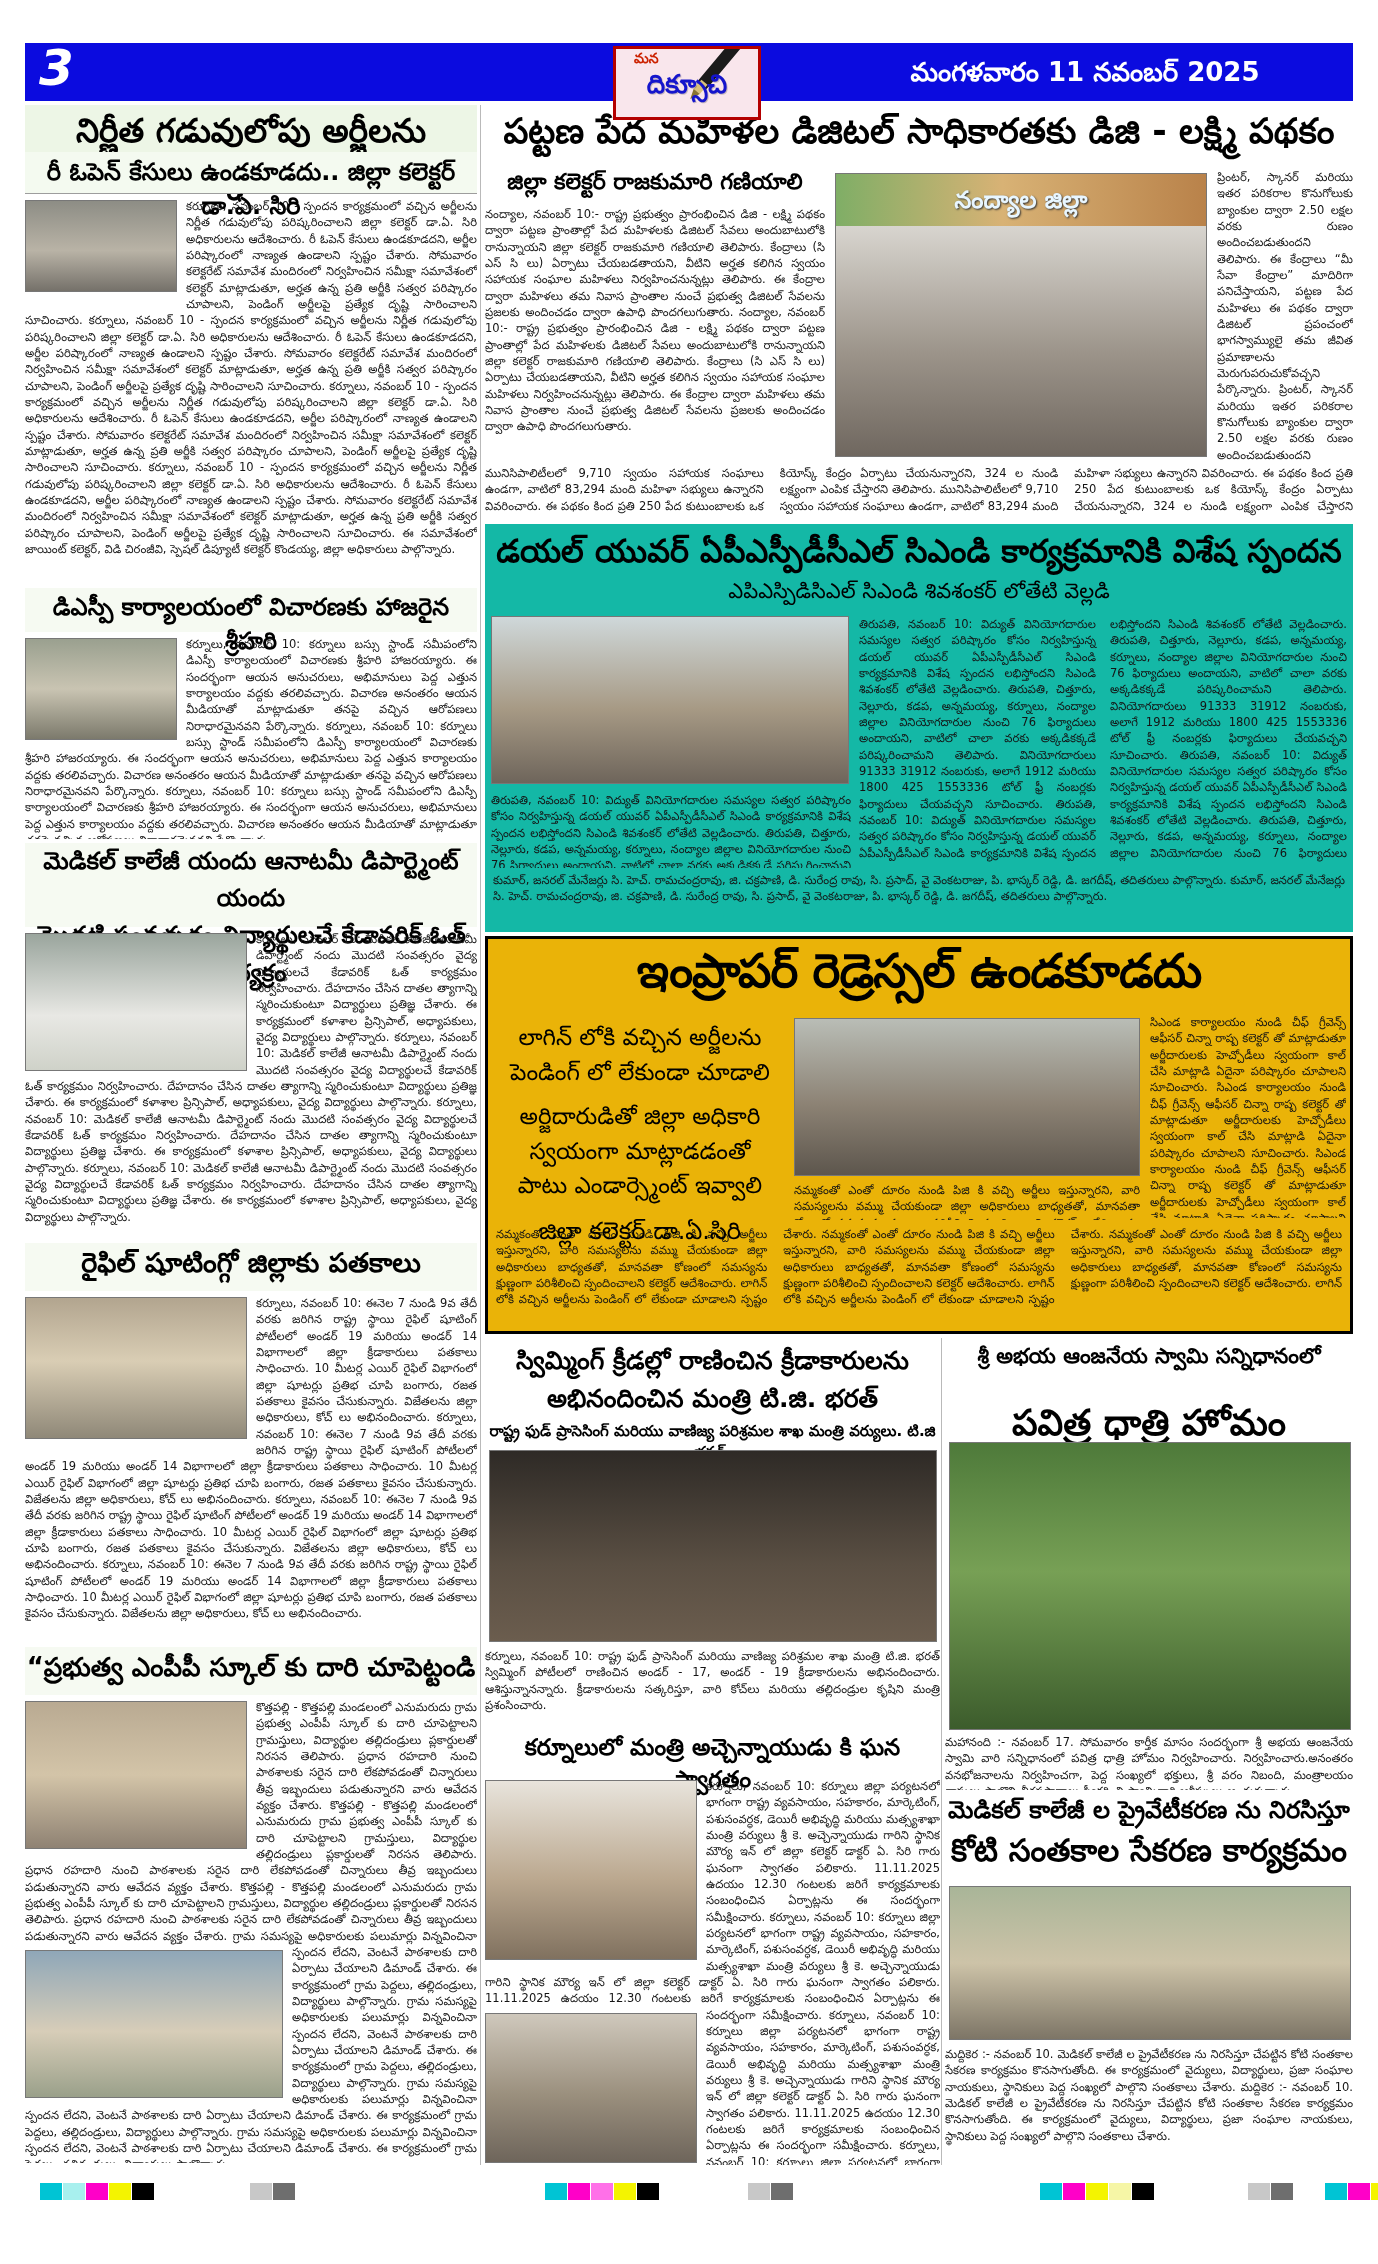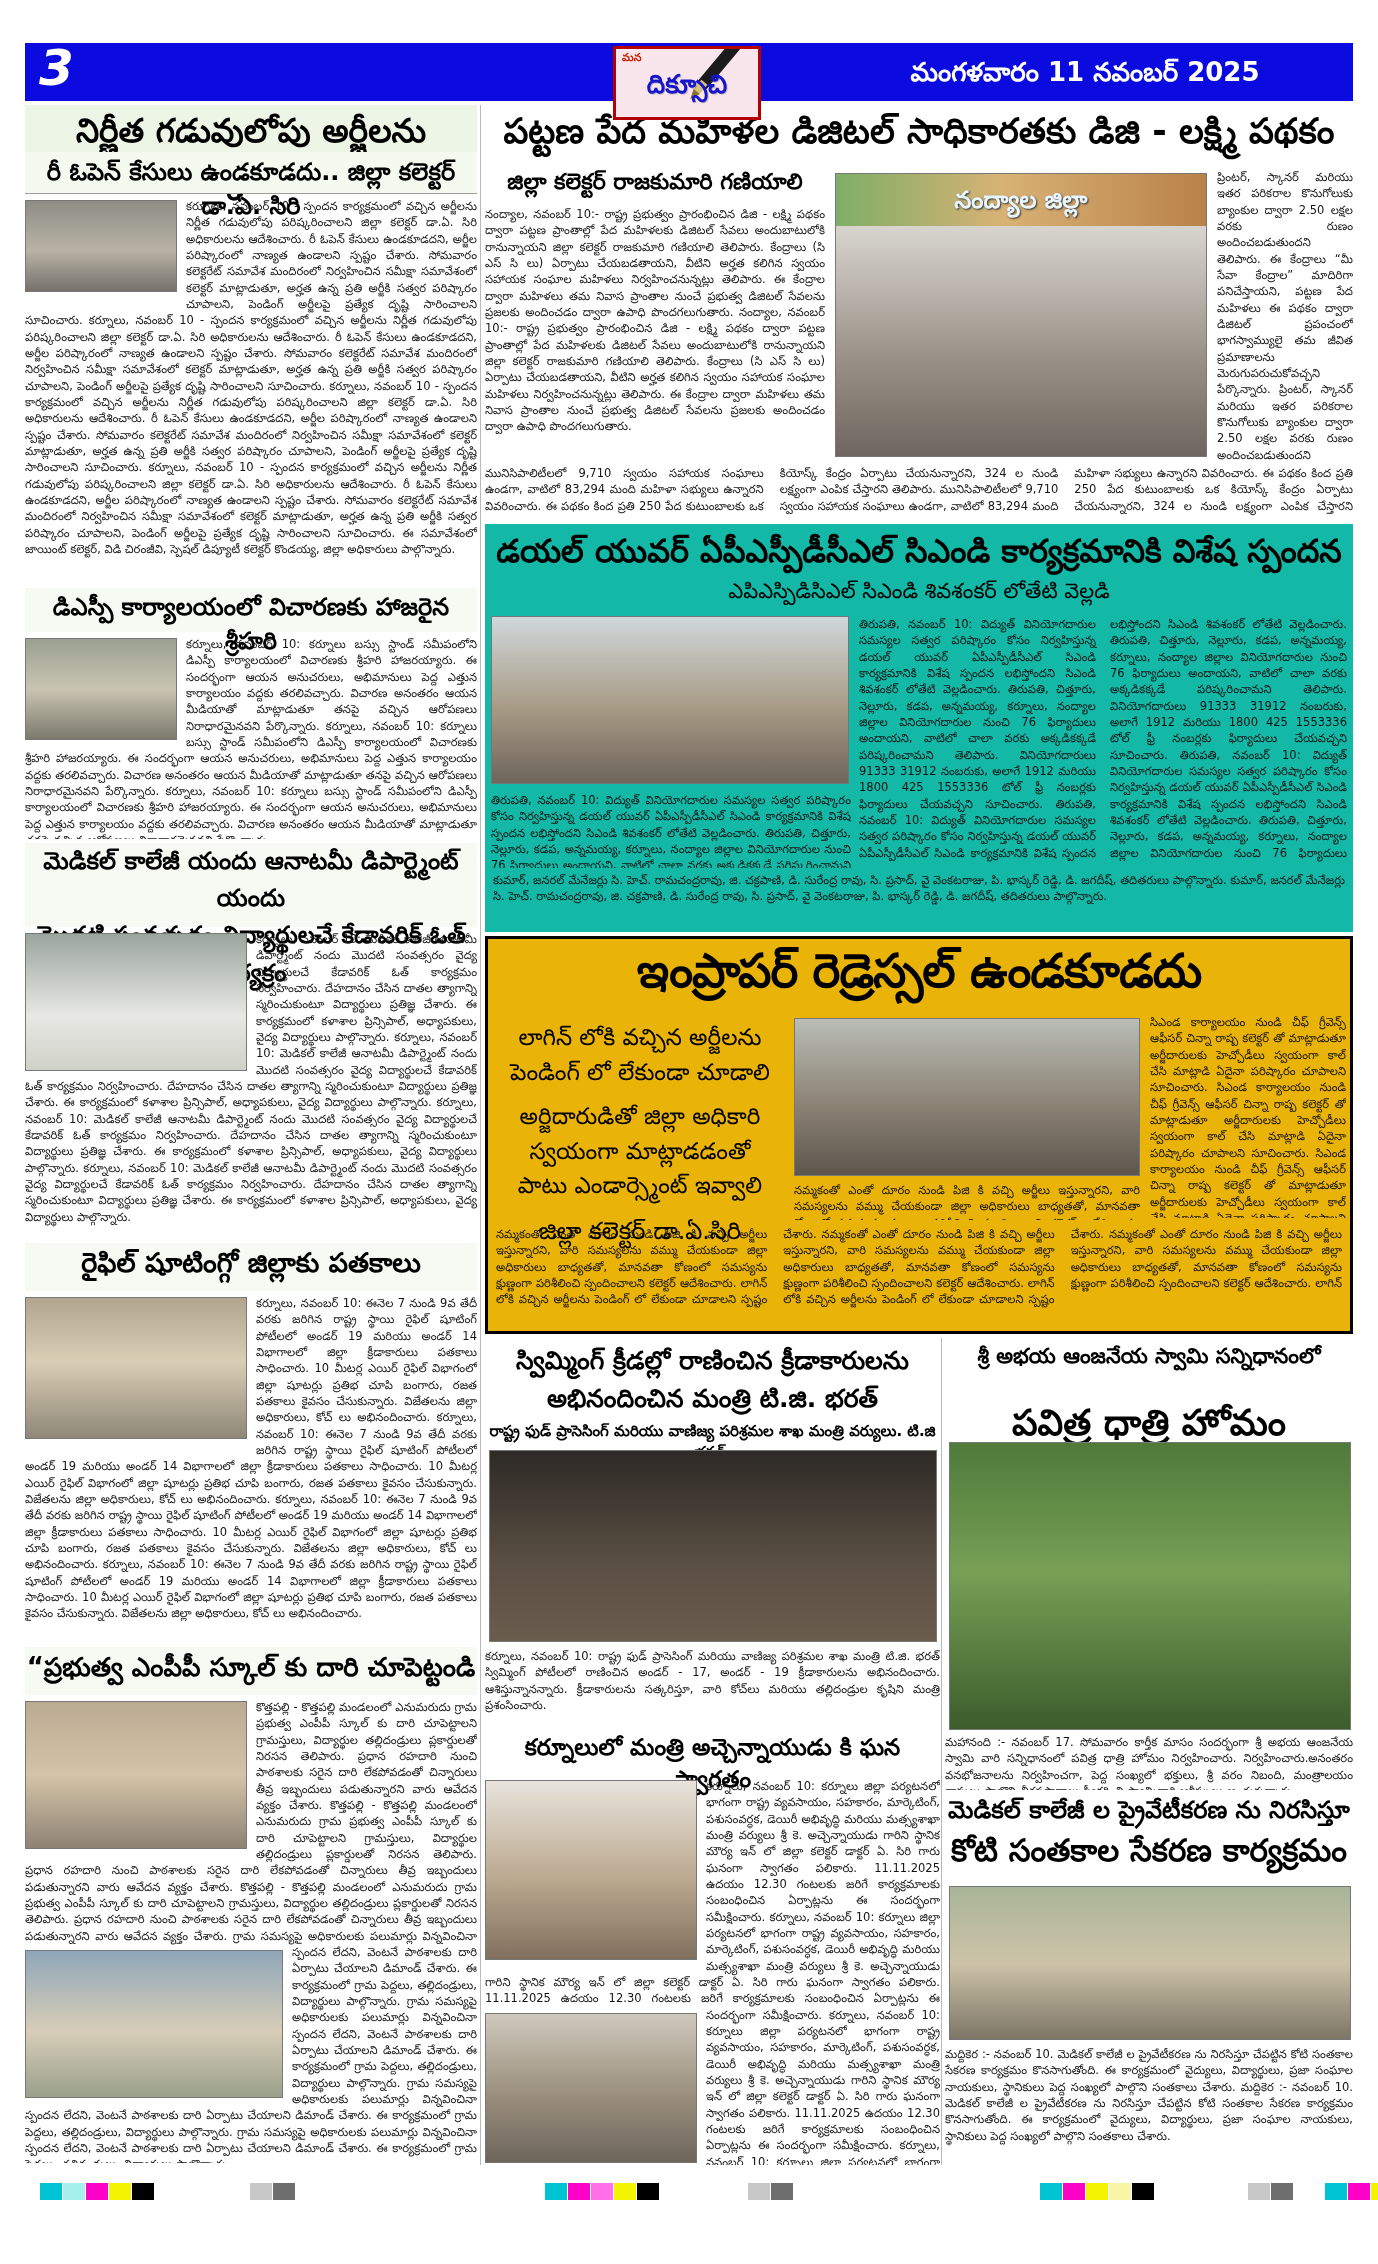--- a/index.html
+++ b/index.html
@@ -1,21 +1,21 @@
 <!DOCTYPE html>
 <html><head>
 <meta charset="utf-8">
 <style>
   html,body{margin:0;padding:0;background:#ffffff;}
   .page{position:relative;width:1378px;height:2264px;background:#fff;font-family:"DejaVu Sans","Liberation Sans",sans-serif;overflow:hidden;}
   
   .hdr{position:absolute;left:25px;top:43px;width:1328px;height:58px;background:#0b0bdf;color:#fff;}
   .pageno{position:absolute;left:14px;top:-4px;font-size:50px;font-weight:bold;font-style:italic;}
   .mast{position:absolute;left:588px;top:3px;width:148px;height:74px;background:#f9e6ec;border:3px solid #b40000;box-sizing:border-box;text-align:center;z-index:5;}
-  .mast .kick{position:absolute;left:6px;top:2px;color:#cc2200;font-size:11px;font-weight:bold;}
+  .mast .kick{position:absolute;left:18px;top:2px;color:#cc2200;font-size:14px;font-weight:bold;font-family:Liberation Serif, serif;}
   .mast .name{position:relative;top:20px;color:#1515cc;font-size:26px;font-weight:bold;text-shadow:1px 1px 0 #00000033;}
   .mast svg{position:absolute;right:2px;top:-6px;}
   .dateline{position:absolute;left:845px;top:14px;width:430px;text-align:center;font-size:26px;font-weight:bold;}
   
   .sec{position:absolute;box-sizing:border-box;}
   .body{font-size:11.5px;line-height:1.42;text-align:justify;color:#141414;overflow:hidden;height:100%;}
   .ph{border:1px solid #777;box-sizing:border-box;}
   .fl{float:left;margin:2px 9px 4px 0;}
   .hl{font-weight:bold;color:#000;text-align:center;}
   .vline{position:absolute;width:1px;background:#b9b9b9;}

